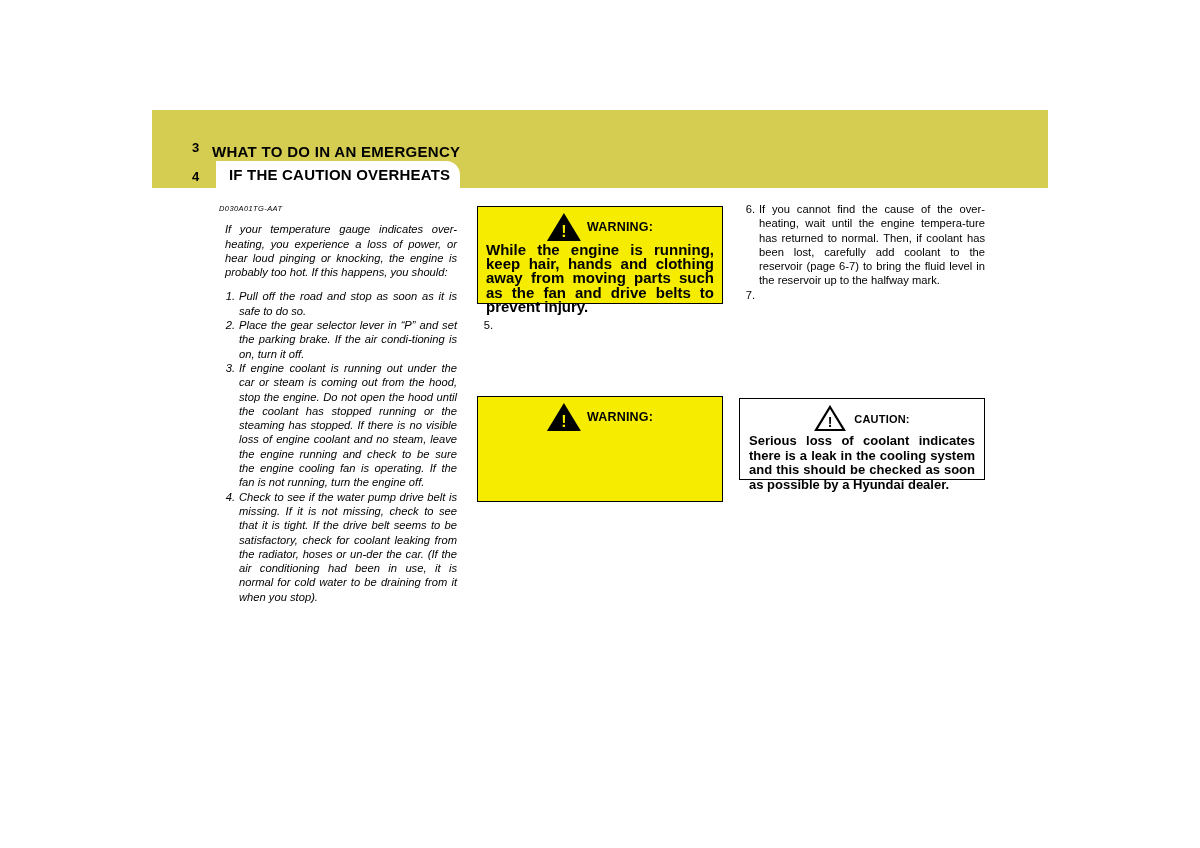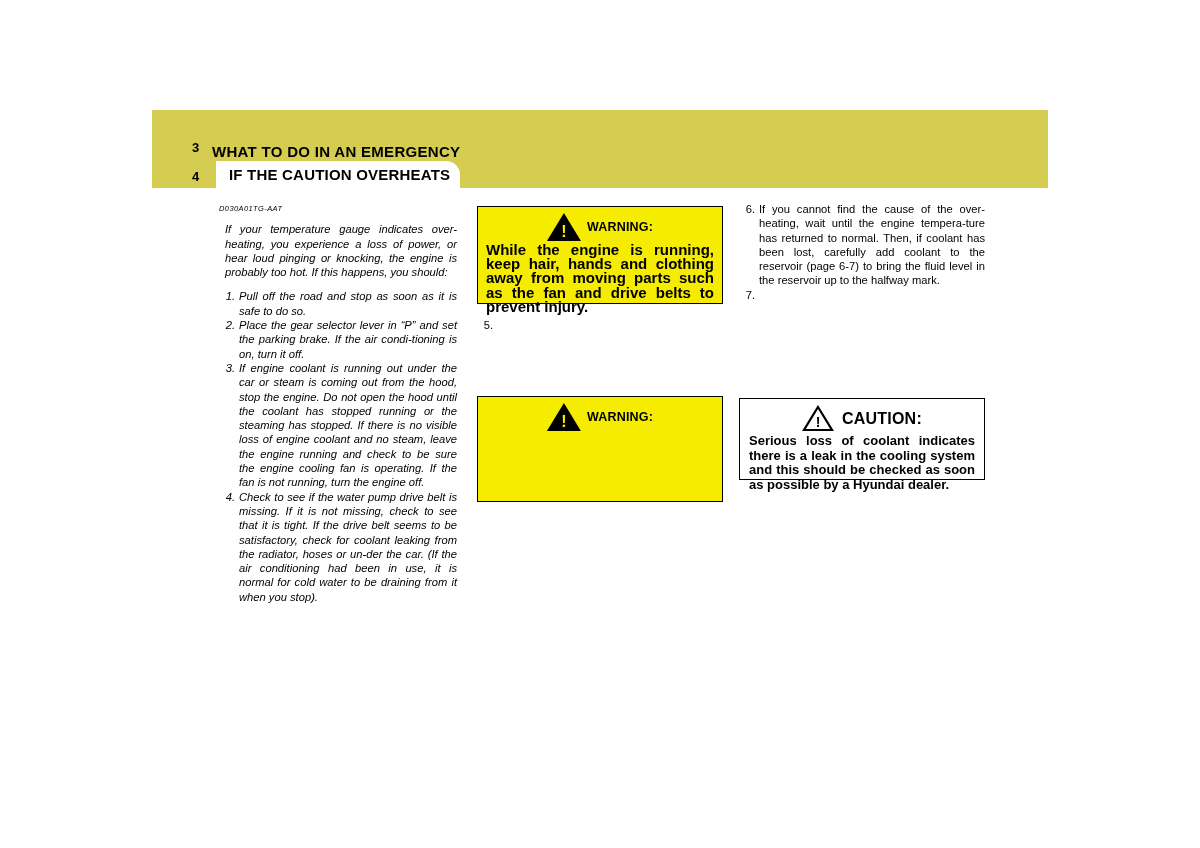--- a/index.html
+++ b/index.html
@@ -170,21 +170,21 @@
     padding-top: 6px;
     gap: 8px;
   }
   .tri-outline {
     width: 32px;
     height: 27px;
     position: relative;
   }
   .tri-outline svg { display: block; }
   .cb-title {
-    font-size: 16px;
+    font-size: 11px;
     font-weight: bold;
     letter-spacing: 0.2px;
   }
   .cb-body {
     padding: 2px 9px 8px 9px;
     font-size: 13px;
     font-weight: bold;
     line-height: 14.6px;
     text-align: justify;
   }

